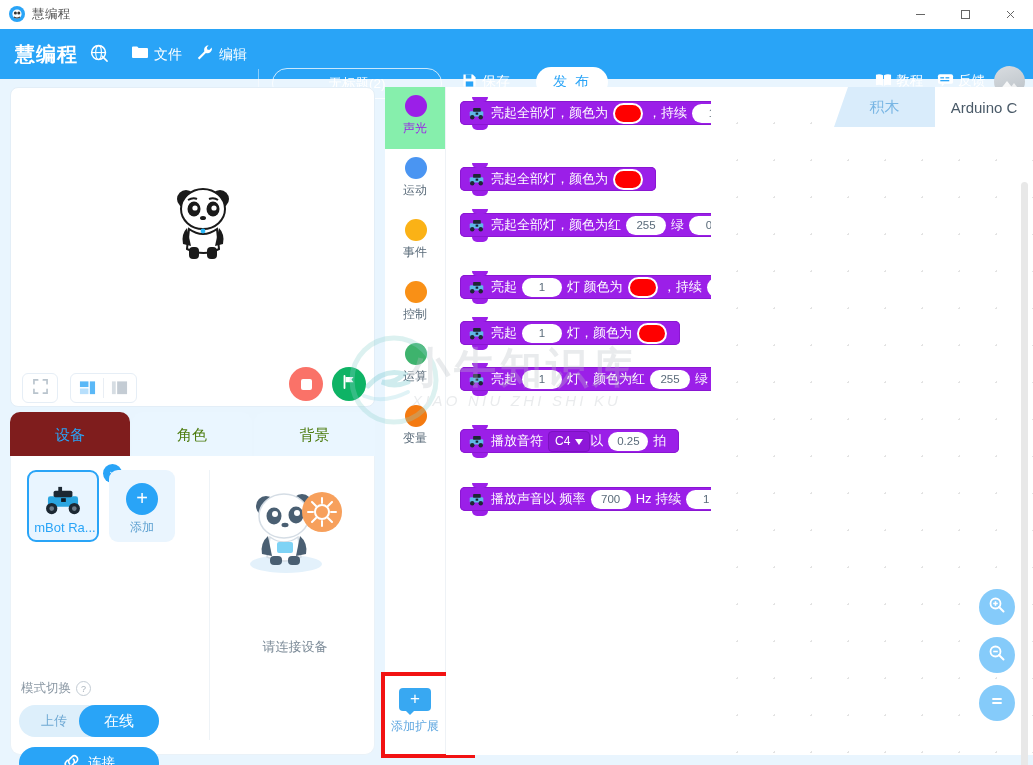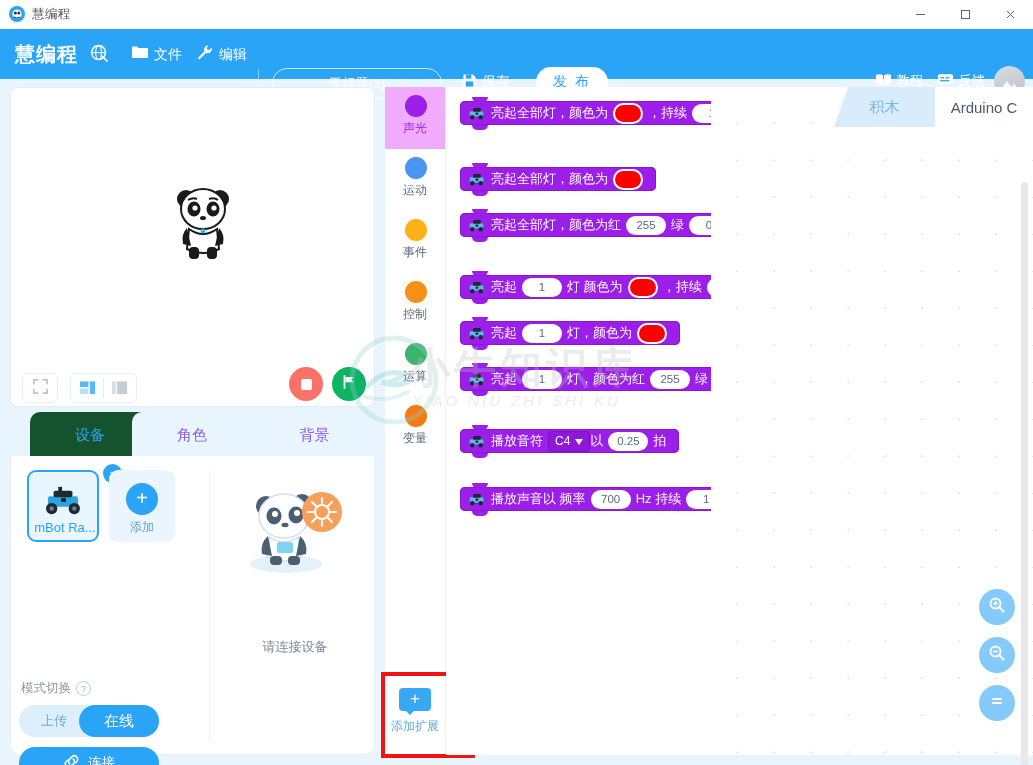--- a/index.html
+++ b/index.html
@@ -58,22 +58,22 @@
   .stop-btn{position:absolute;left:279px;top:-48px;width:34px;height:34px;border-radius:50%;background:#fa7268;
     display:flex;align-items:center;justify-content:center;cursor:pointer;}
   .stop-btn i{width:11px;height:11px;background:#fff;border-radius:2px;display:block;}
   .go-btn{position:absolute;left:322px;top:-48px;width:34px;height:34px;border-radius:50%;background:#0eb365;
     display:flex;align-items:center;justify-content:center;cursor:pointer;}
 
   
   .dev-panel{position:absolute;left:10px;top:412px;width:365px;height:343px;}
   .tabs{position:absolute;left:0;top:0;width:365px;height:46px;}
   .tab{position:absolute;top:0;height:46px;background:#eaf6ff;border-top-left-radius:10px;border-top-right-radius:10px;
-    display:flex;align-items:center;justify-content:center;font-size:15px;color:#8b5cf6;cursor:pointer;}
-  .tab.active{background:#14532d;color:#29a4f7;margin-left:20px;}
+    display:flex;align-items:center;justify-content:center;font-size:15px;color:#4d7c0f;cursor:pointer;}
+  .tab.active{background:#7f1d1d;color:#29a4f7;}
   .t1{left:0;width:120px;}
   .t2{left:122px;width:120px;}
   .t3{left:244px;width:121px;}
   .dev-body{position:absolute;left:0;top:44px;width:365px;height:299px;background:#fff;
     border-bottom-left-radius:10px;border-bottom-right-radius:10px;border:1px solid #eaf2f8;
     border-top:none;box-sizing:border-box;}
   .dev-card{position:absolute;left:16px;top:14px;width:72px;height:72px;border:2px solid #29a4f7;border-radius:9px;
     background:#e9f5ff;box-sizing:border-box;cursor:pointer;}
   .dev-card .cap{position:absolute;left:0;bottom:5px;width:72px;text-align:center;font-size:13px;color:#29a4f7;
     white-space:nowrap;overflow:hidden;}
@@ -95,21 +95,21 @@
   .seg .s1{position:absolute;left:0;top:0;width:70px;height:32px;display:flex;align-items:center;justify-content:center;
     font-size:13px;color:#6fa9d4;}
   .seg .s2{position:absolute;left:60px;top:0;width:80px;height:32px;border-radius:16px;background:#29a4f7;
     display:flex;align-items:center;justify-content:center;font-size:15px;color:#fff;}
   .connect-btn{position:absolute;left:8px;top:291px;width:140px;height:32px;border-radius:16px;background:#29a4f7;
     display:flex;align-items:center;justify-content:center;gap:8px;font-size:13.5px;color:#fff;cursor:pointer;}
 
   
   .palette{position:absolute;left:385px;top:87px;width:60px;height:668px;background:#fff;border-right:1px solid #eef2f6;}
   .cat{position:relative;width:60px;height:62px;cursor:pointer;}
-  .cat.active{background:#f0abfc;}
+  .cat.active{background:#86efac;}
   .cat .dot{position:absolute;left:20px;top:8px;width:22px;height:22px;border-radius:50%;}
   .cat .nm{position:absolute;left:0;top:33px;width:60px;text-align:center;font-size:12px;color:#5a6b7a;}
   .cat.active .nm{color:#9b1fe8;}
 
   .ext-box{position:absolute;left:385px;top:672px;width:60px;height:83px;background:#fff;}
   .ext-inner{position:absolute;left:12px;top:16px;width:36px;}
   .ext-plus{position:absolute;left:2px;top:0;width:32px;height:23px;background:#38a8f2;border-radius:4px;
     color:#fff;font-size:17px;line-height:22px;text-align:center;cursor:pointer;}
   .ext-plus:after{content:"";position:absolute;left:6px;bottom:-4px;width:0;height:0;
     border-left:5px solid transparent;border-right:5px solid transparent;border-top:5px solid #38a8f2;}

